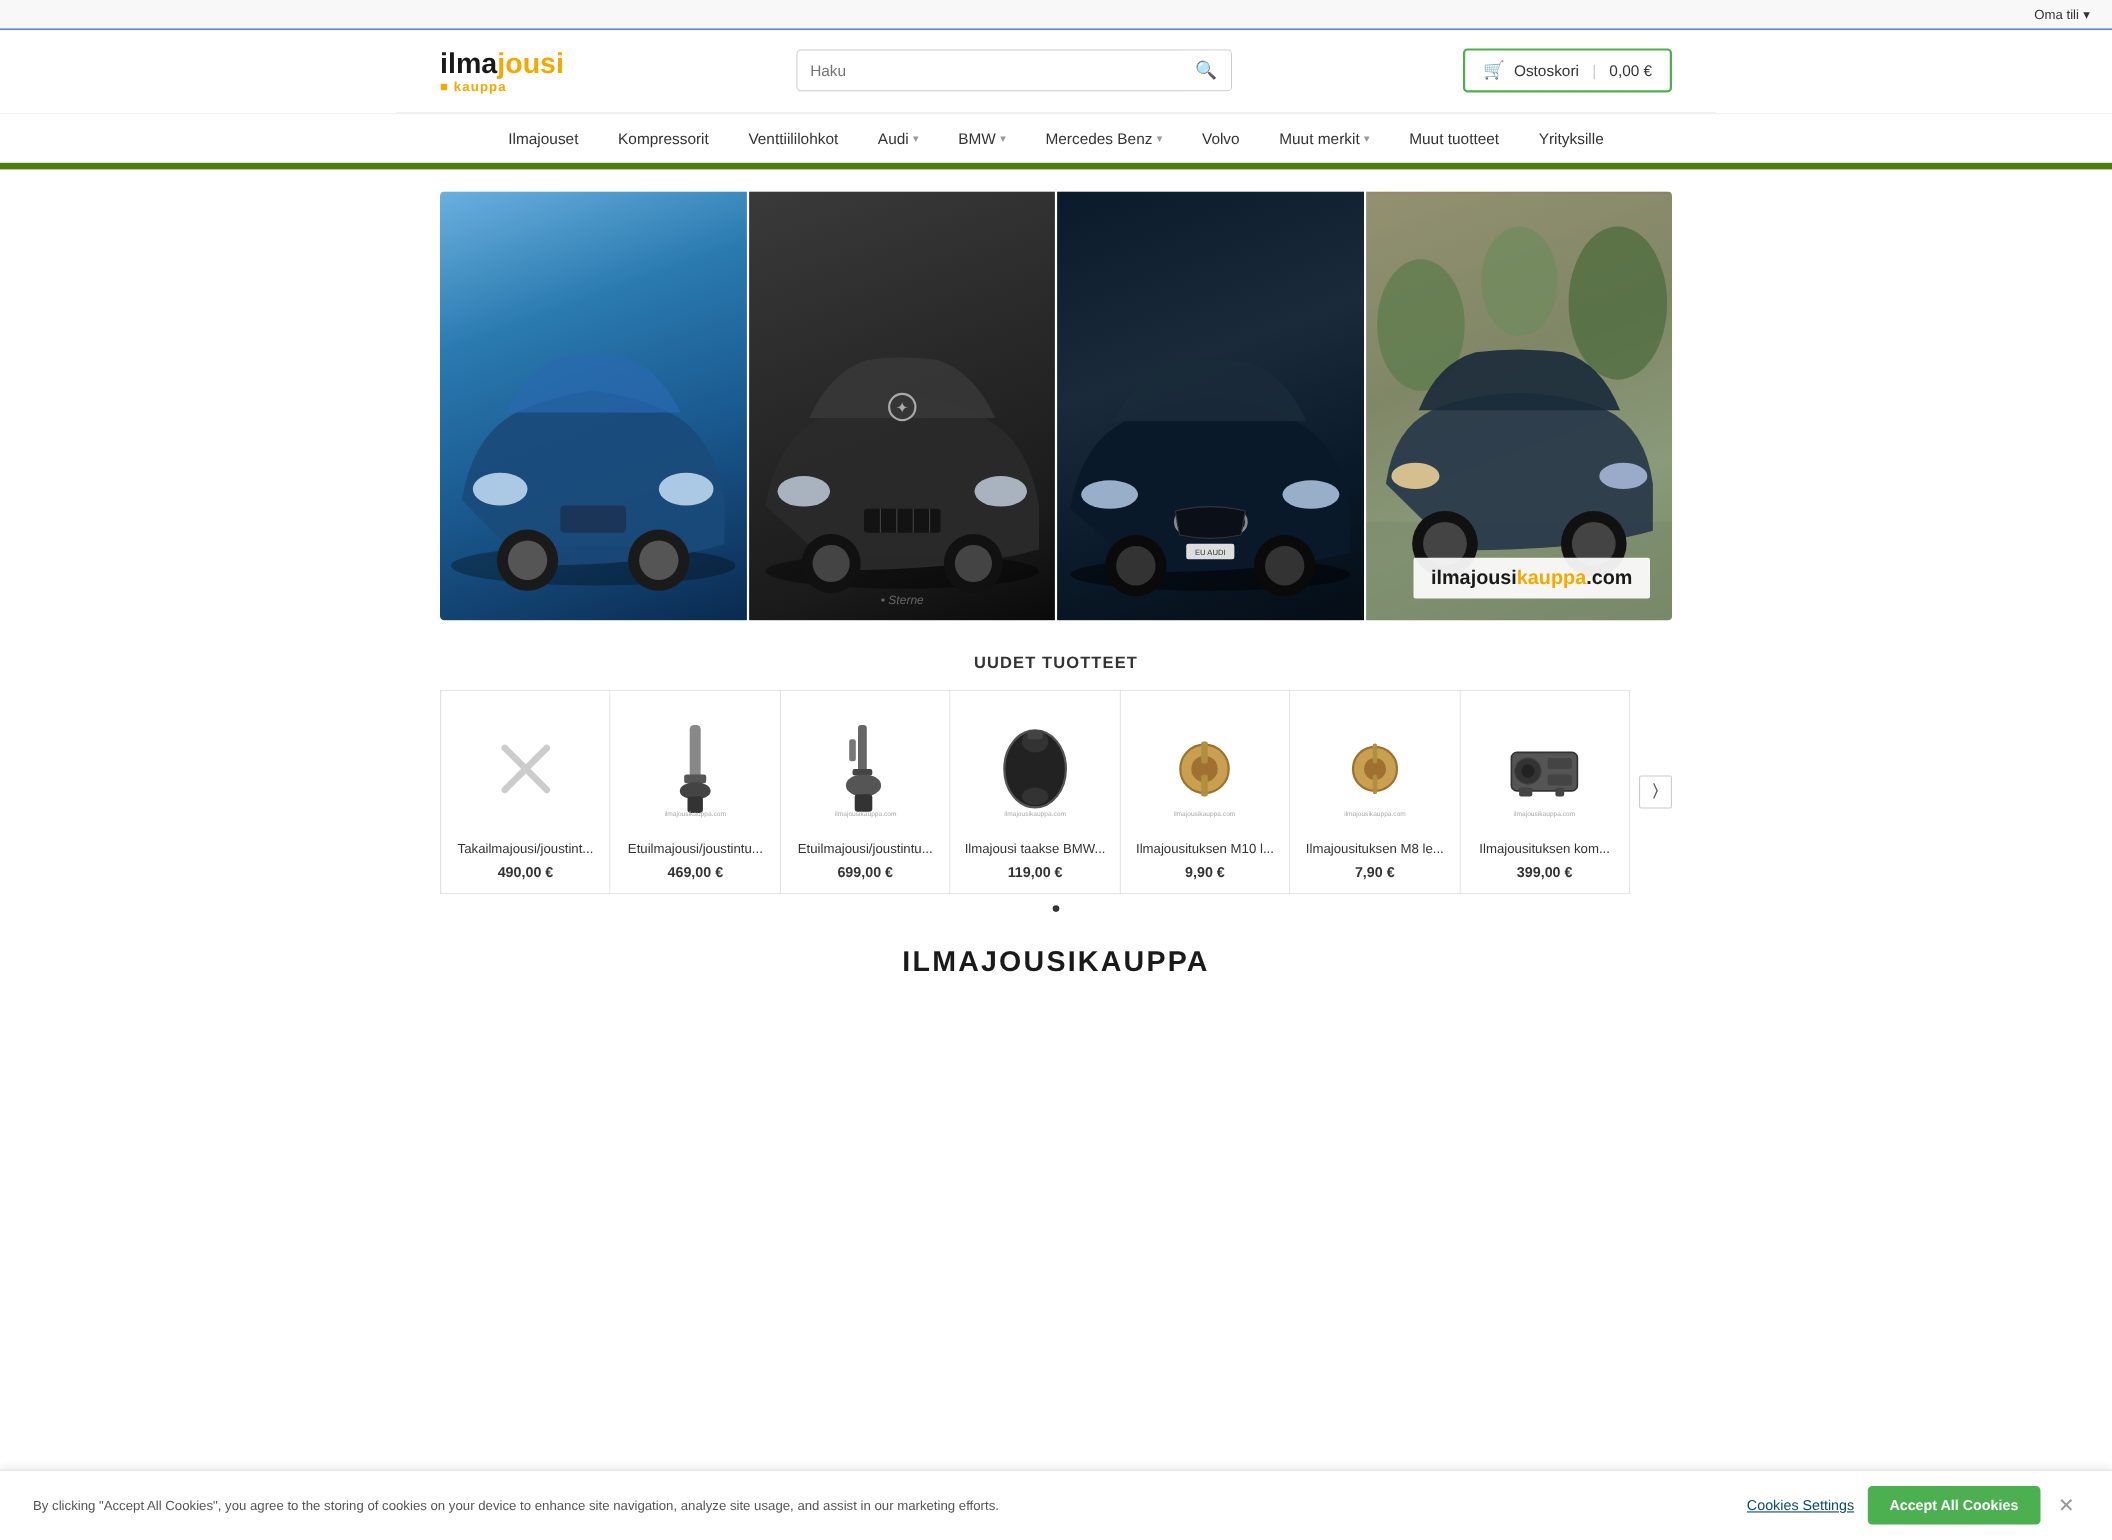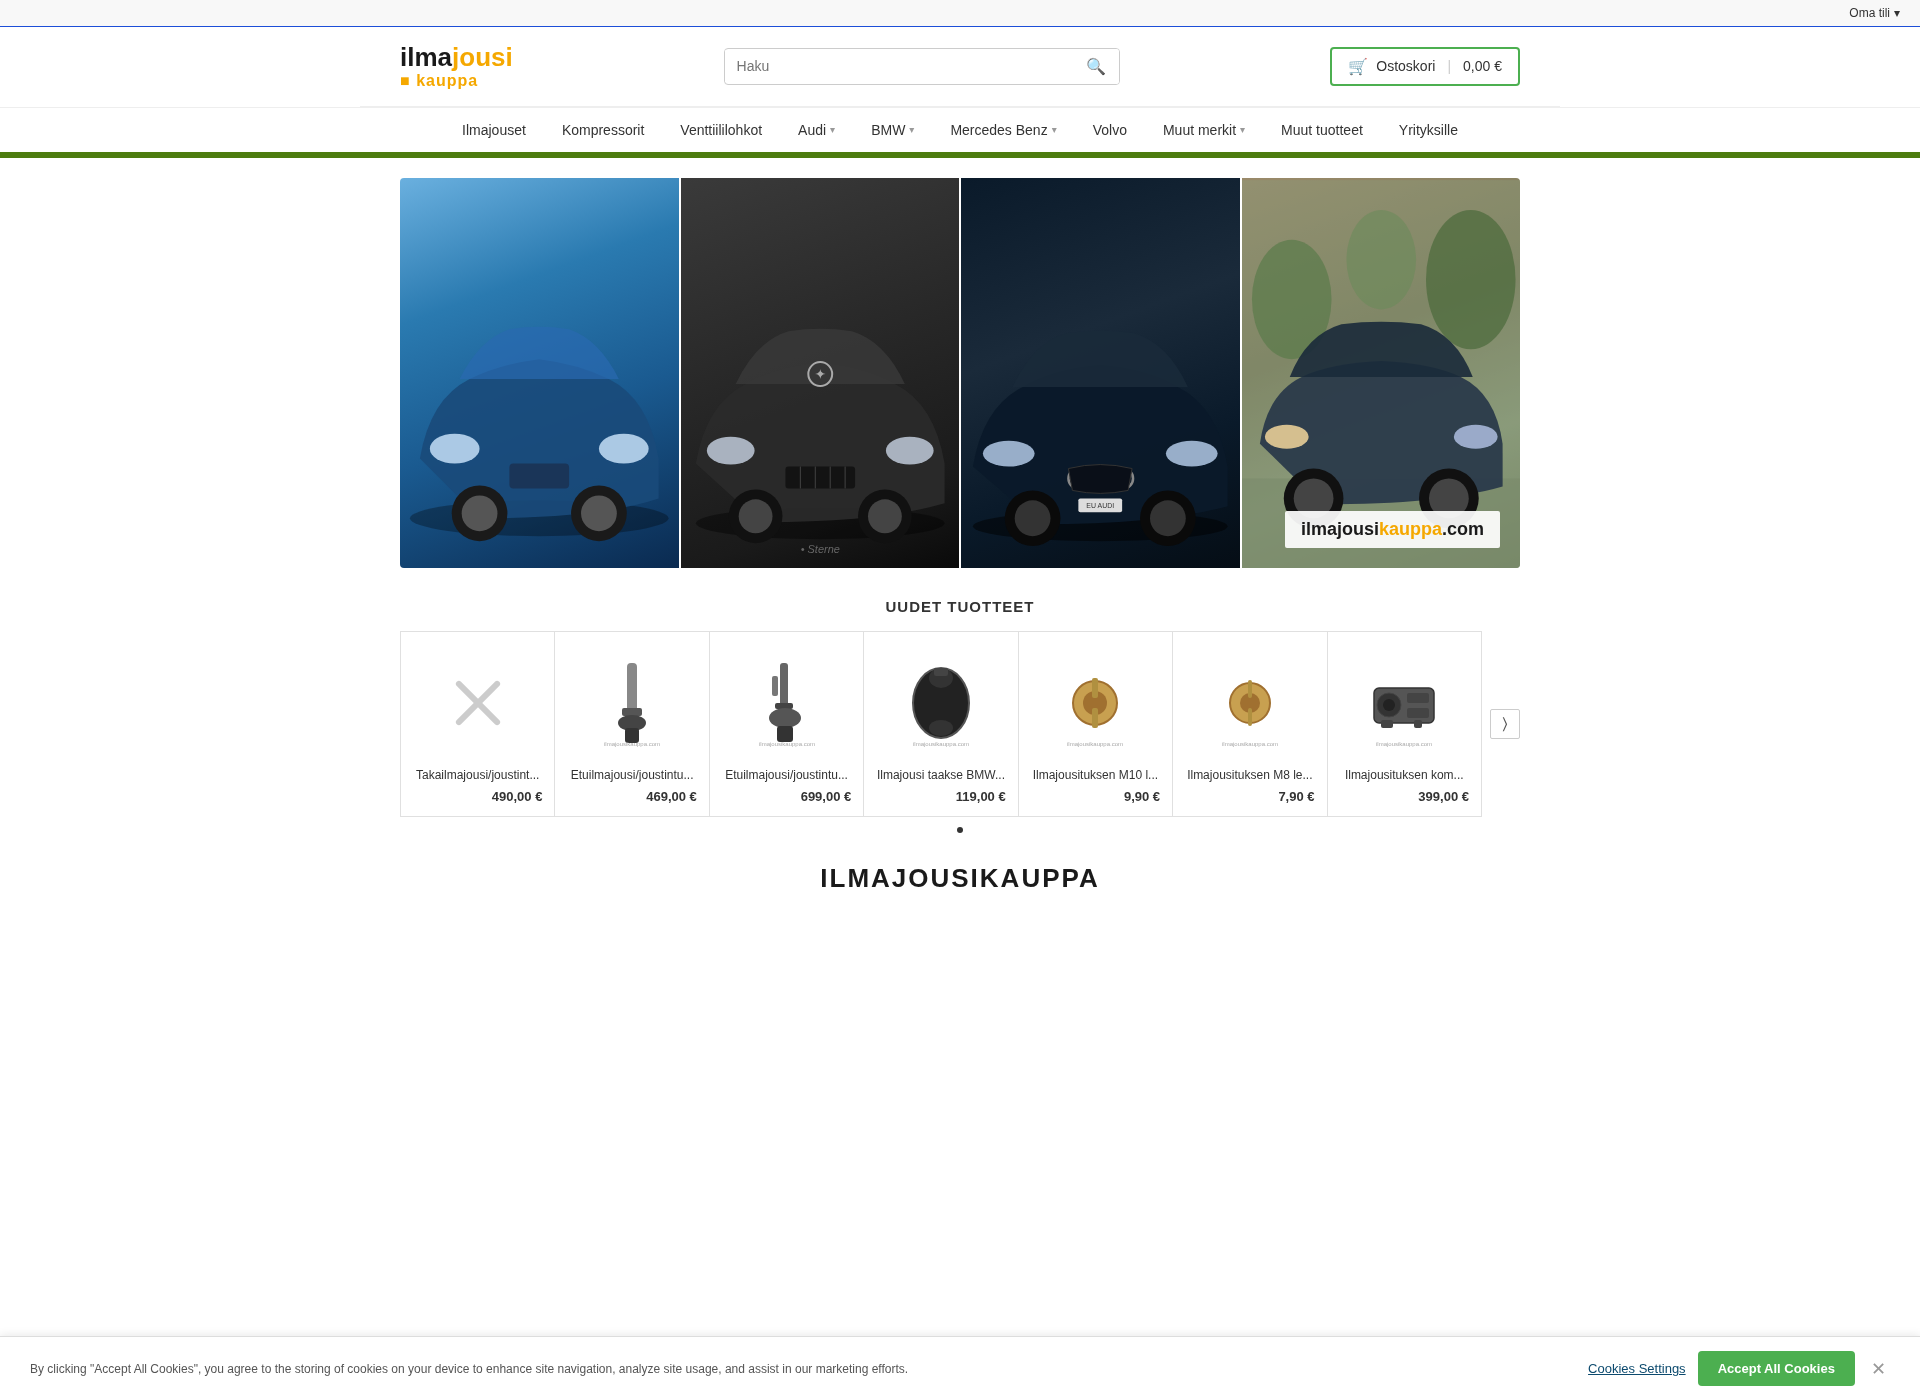--- a/index.html
+++ b/index.html
@@ -196,21 +196,20 @@
     .product-name {
       font-size: 12px;
       color: #333;
       margin-bottom: 6px;
       line-height: 1.3;
     }
     .product-price {
       font-size: 13px;
       font-weight: 700;
       color: #333;
-      text-align: right;
     }
     .carousel-arrow {
       width: 30px;
       height: 30px;
       border: 1px solid #ccc;
       background: #fff;
       cursor: pointer;
       display: flex;
       align-items: center;
       justify-content: center;
@@ -349,21 +348,21 @@
   </div>
 </div>
 
 <div class="header-wrap">
   <div class="header">
 
     <div style="cursor:pointer;">
       <div class="logo-text">
         <span>ilma</span><span class="yellow">jousi</span>
       </div>
-      <div class="logo-kauppa" style="color:#f5a800; font-size:16px; letter-spacing:1px;">
+      <div class="logo-kauppa" style="color:#f5a800; font-size:12px; letter-spacing:1px;">
         <span style="color:#f5a800;">■</span>
         <span>kauppa</span>
       </div>
     </div>
 
     <div class="search-bar">
       <input type="text" placeholder="Haku" style="">
       <button>
         <span>🔍</span>
       </button>

